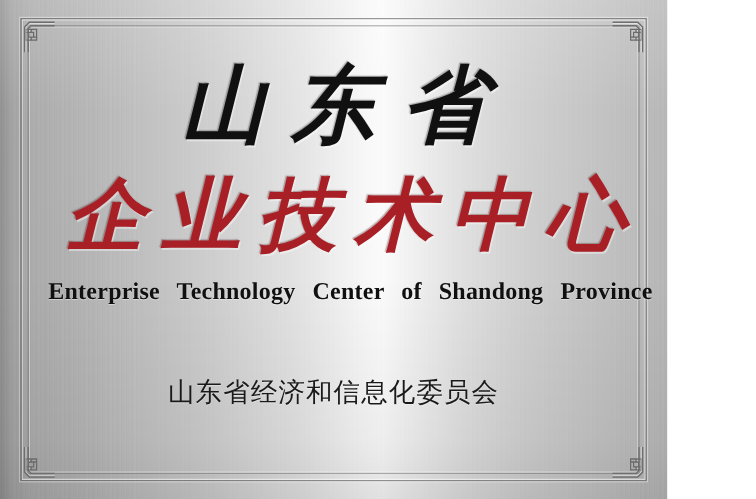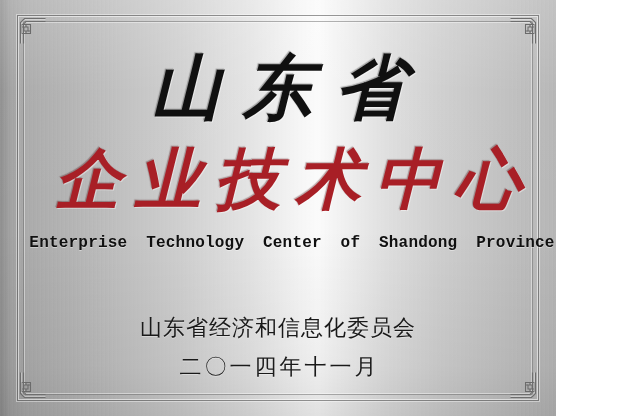--- a/index.html
+++ b/index.html
@@ -141,23 +141,23 @@
       1px 1px 0 rgba(255,255,255,0.40),
      -1px -1px 1px rgba(70,8,12,0.35);
     white-space: nowrap;
     margin-left: 20px;
   }
 
   .line-en {
     position: absolute;
     left: 0; right: 0;
     top: 231px;
-    font-family: Liberation Mono, monospace;
+    font-family: Liberation Serif, serif;
     font-weight: 700;
-    font-size: 16px;
+    font-size: 20px;
     line-height: 24px;
     letter-spacing: 0.2px;
     word-spacing: 9px;
     color: #101010;
     text-shadow: 0 1px 0 rgba(255,255,255,0.40);
     white-space: nowrap;
     padding-left: 28px;
   }
 
   .line-org {
@@ -272,17 +272,16 @@
   <div class="content">
 
     <div class="line-cn-title">山东省</div>
 
     <div class="line-cn-main">企业技术中心</div>
 
     <div class="line-en">Enterprise Technology Center of Shandong Province</div>
 
     <div class="line-org">山东省经济和信息化委员会</div>
 
-    <div class="line-date">二〇一四年十一月</div>
 
   </div>
 
 </div>
 
 </body></html>

